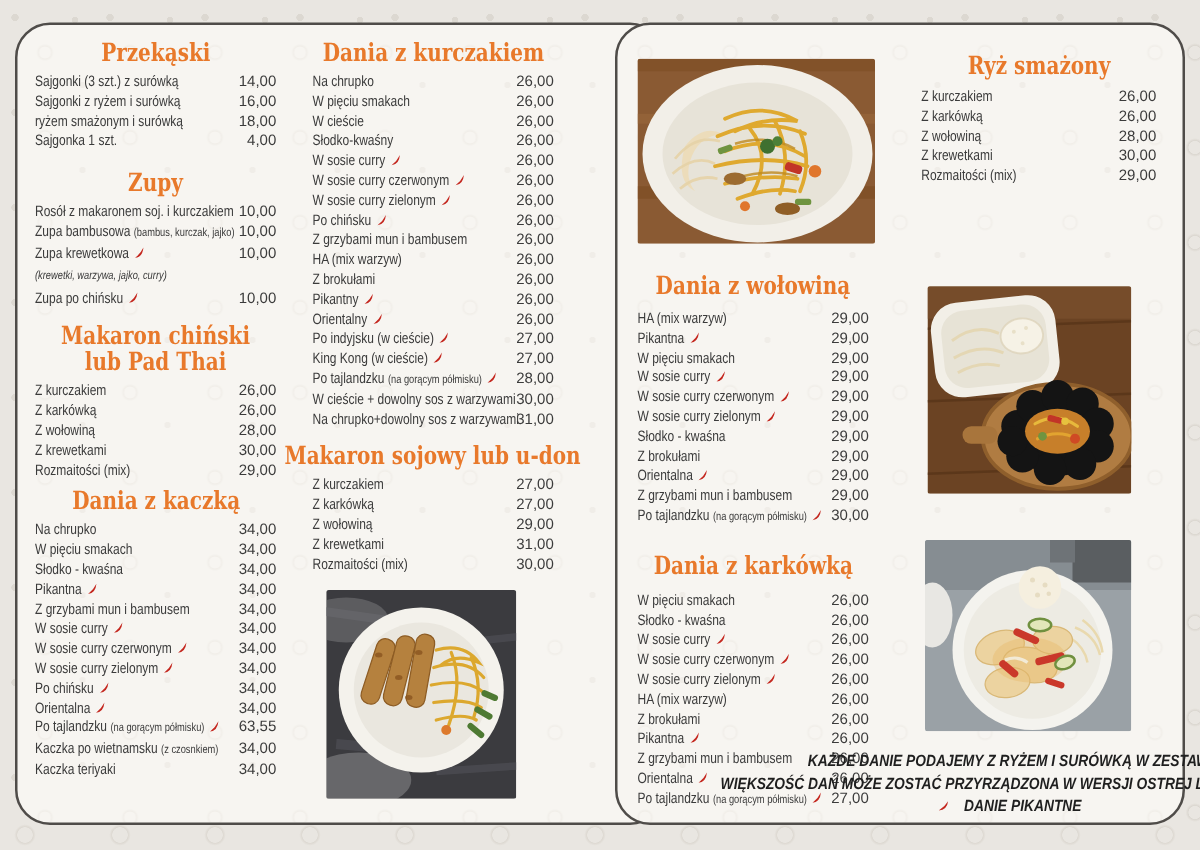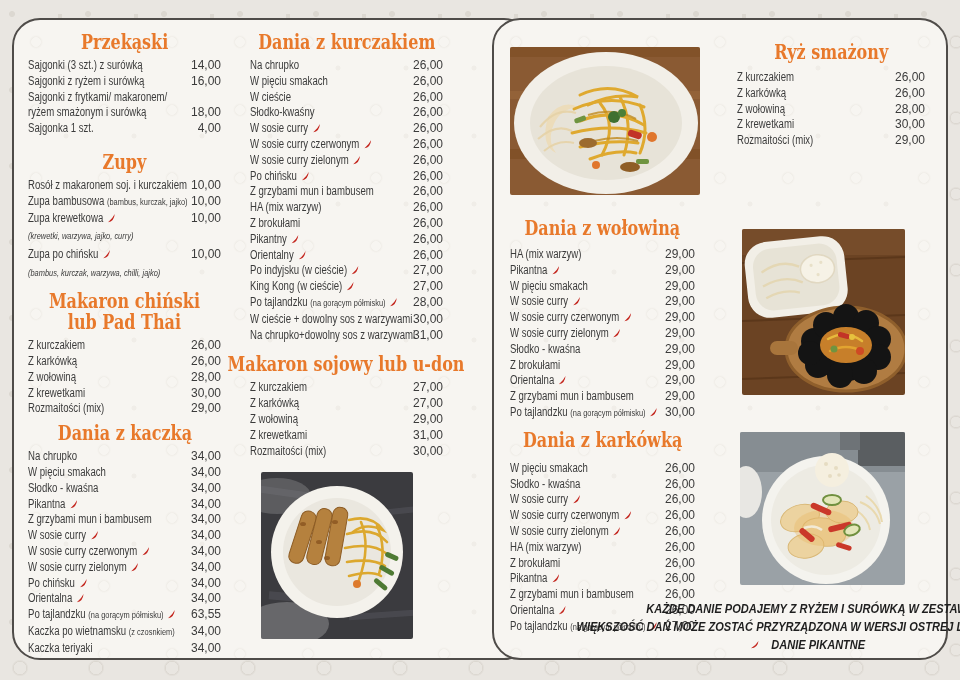--- a/index.html
+++ b/index.html
@@ -36,21 +36,21 @@
     margin:14px 0 5px;text-align:center;
   }
   .sec-title .sx{display:inline-block;white-space:pre;transform:scaleX(.8);}
   #col-l1 .sec:first-child .sec-title{margin-top:2px;}
   #col-l1 .sec:nth-child(2) .sec-title{margin-top:15px;}
   #col-l1 .sec:nth-child(3) .sec-title{margin-top:12px;}
   #col-l1 .sec:nth-child(4) .sec-title{margin-top:6px;}
   #col-l2 .sec:first-child .sec-title{margin-top:2px;}
   #col-l2 .sec:nth-child(2) .sec-title{margin-top:11px;}
   #col-r1 .sec:first-child .sec-title{margin-top:8px;margin-bottom:8px;}
-  #col-r1 .sec:nth-child(2) .sec-title{margin-top:8px;margin-bottom:10px;}
+  #col-r1 .sec:nth-child(2) .sec-title{margin-top:20px;margin-bottom:10px;}
   #col-r2 .sec:first-child .sec-title{margin-top:0;margin-bottom:7px;}
   .row{position:relative;padding-right:38px;font-size:12px;line-height:15.8px;color:#3b3b3b;}
   .row .name .sx{display:inline-block;white-space:pre;transform:scaleX(.8);transform-origin:0 70%;}
   .row .small{font-size:9.3px;}
   .row .price{position:absolute;right:0;top:0;font-size:12px;color:#3b3b3b;}
   .note-row{line-height:12px;margin:2px 0 5px;color:#3b3b3b;font-style:italic;}
   .note-row .sx{display:inline-block;white-space:pre;transform:scaleX(.8);transform-origin:0 70%;font-size:9.3px;}
   .chili{width:10px;height:10px;margin-left:5px;vertical-align:-1px;}
   .chili path{fill:#c4271f;}
   .photo{position:absolute;border-radius:2px;}
@@ -69,40 +69,38 @@
 
 <div class="page" id="page-left">
   <div class="col" id="col-l1">
       <div class="sec">
         <div class="sec-title">
           <span class="sx">Przekąski</span>
         </div>
         <div class="items">
           <div class="row"><span class="name"><span class="sx">Sajgonki (3 szt.) z surówką</span></span><span class="price">14,00</span></div>
           <div class="row"><span class="name"><span class="sx">Sajgonki z ryżem i surówką</span></span><span class="price">16,00</span></div>
-          <div class="row"><span class="name"><span class="sx">Sajgonki z frytkami/ makaronem/</span></span><span class="price"></span></div>
           <div class="row"><span class="name"><span class="sx">ryżem smażonym i surówką</span></span><span class="price">18,00</span></div>
           <div class="row"><span class="name"><span class="sx">Sajgonka 1 szt.</span></span><span class="price">4,00</span></div>
         </div>
       </div>
       <div class="sec">
         <div class="sec-title">
           <span class="sx">Zupy</span>
         </div>
         <div class="items">
           <div class="row"><span class="name"><span class="sx">Rosół z makaronem soj. i kurczakiem</span></span><span class="price">10,00</span></div>
           <div class="row"><span class="name"><span class="sx">Zupa bambusowa <span class="small">(bambus, kurczak, jajko)</span></span></span><span class="price">10,00</span></div>
           <div class="row"><span class="name"><span class="sx">Zupa krewetkowa<svg class="chili" viewBox="0 0 14 14">
                   <path d="M1.5 13 Q12 12.2 13.2 1.5 Q9.2 8.2 1.5 13 Z"></path>
                 </svg></span></span><span class="price">10,00</span></div>
           <div class="note-row"><span class="sx">(krewetki, warzywa, jajko, curry)</span></div>
           <div class="row"><span class="name"><span class="sx">Zupa po chińsku<svg class="chili" viewBox="0 0 14 14">
                   <path d="M1.5 13 Q12 12.2 13.2 1.5 Q9.2 8.2 1.5 13 Z"></path>
                 </svg></span></span><span class="price">10,00</span></div>
-          <div class="note-row"><span class="sx">(bambus, kurczak, warzywa, chilli, jajko)</span></div>
         </div>
       </div>
       <div class="sec">
         <div class="sec-title">
           <span class="sx">Makaron chiński
 lub Pad Thai</span>
         </div>
         <div class="items">
           <div class="row"><span class="name"><span class="sx">Z kurczakiem</span></span><span class="price">26,00</span></div>
           <div class="row"><span class="name"><span class="sx">Z karkówką</span></span><span class="price">26,00</span></div>

